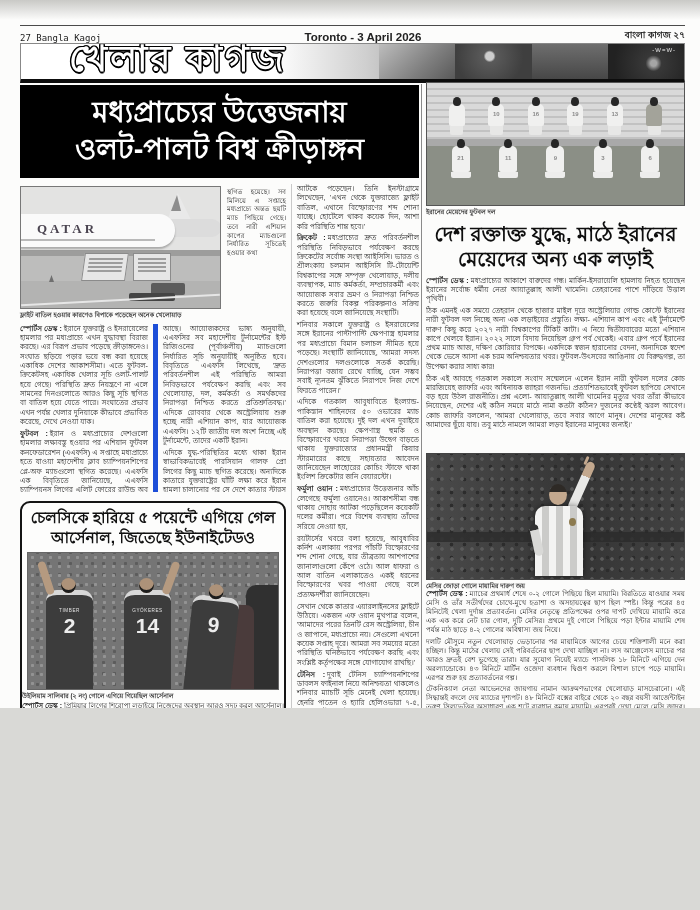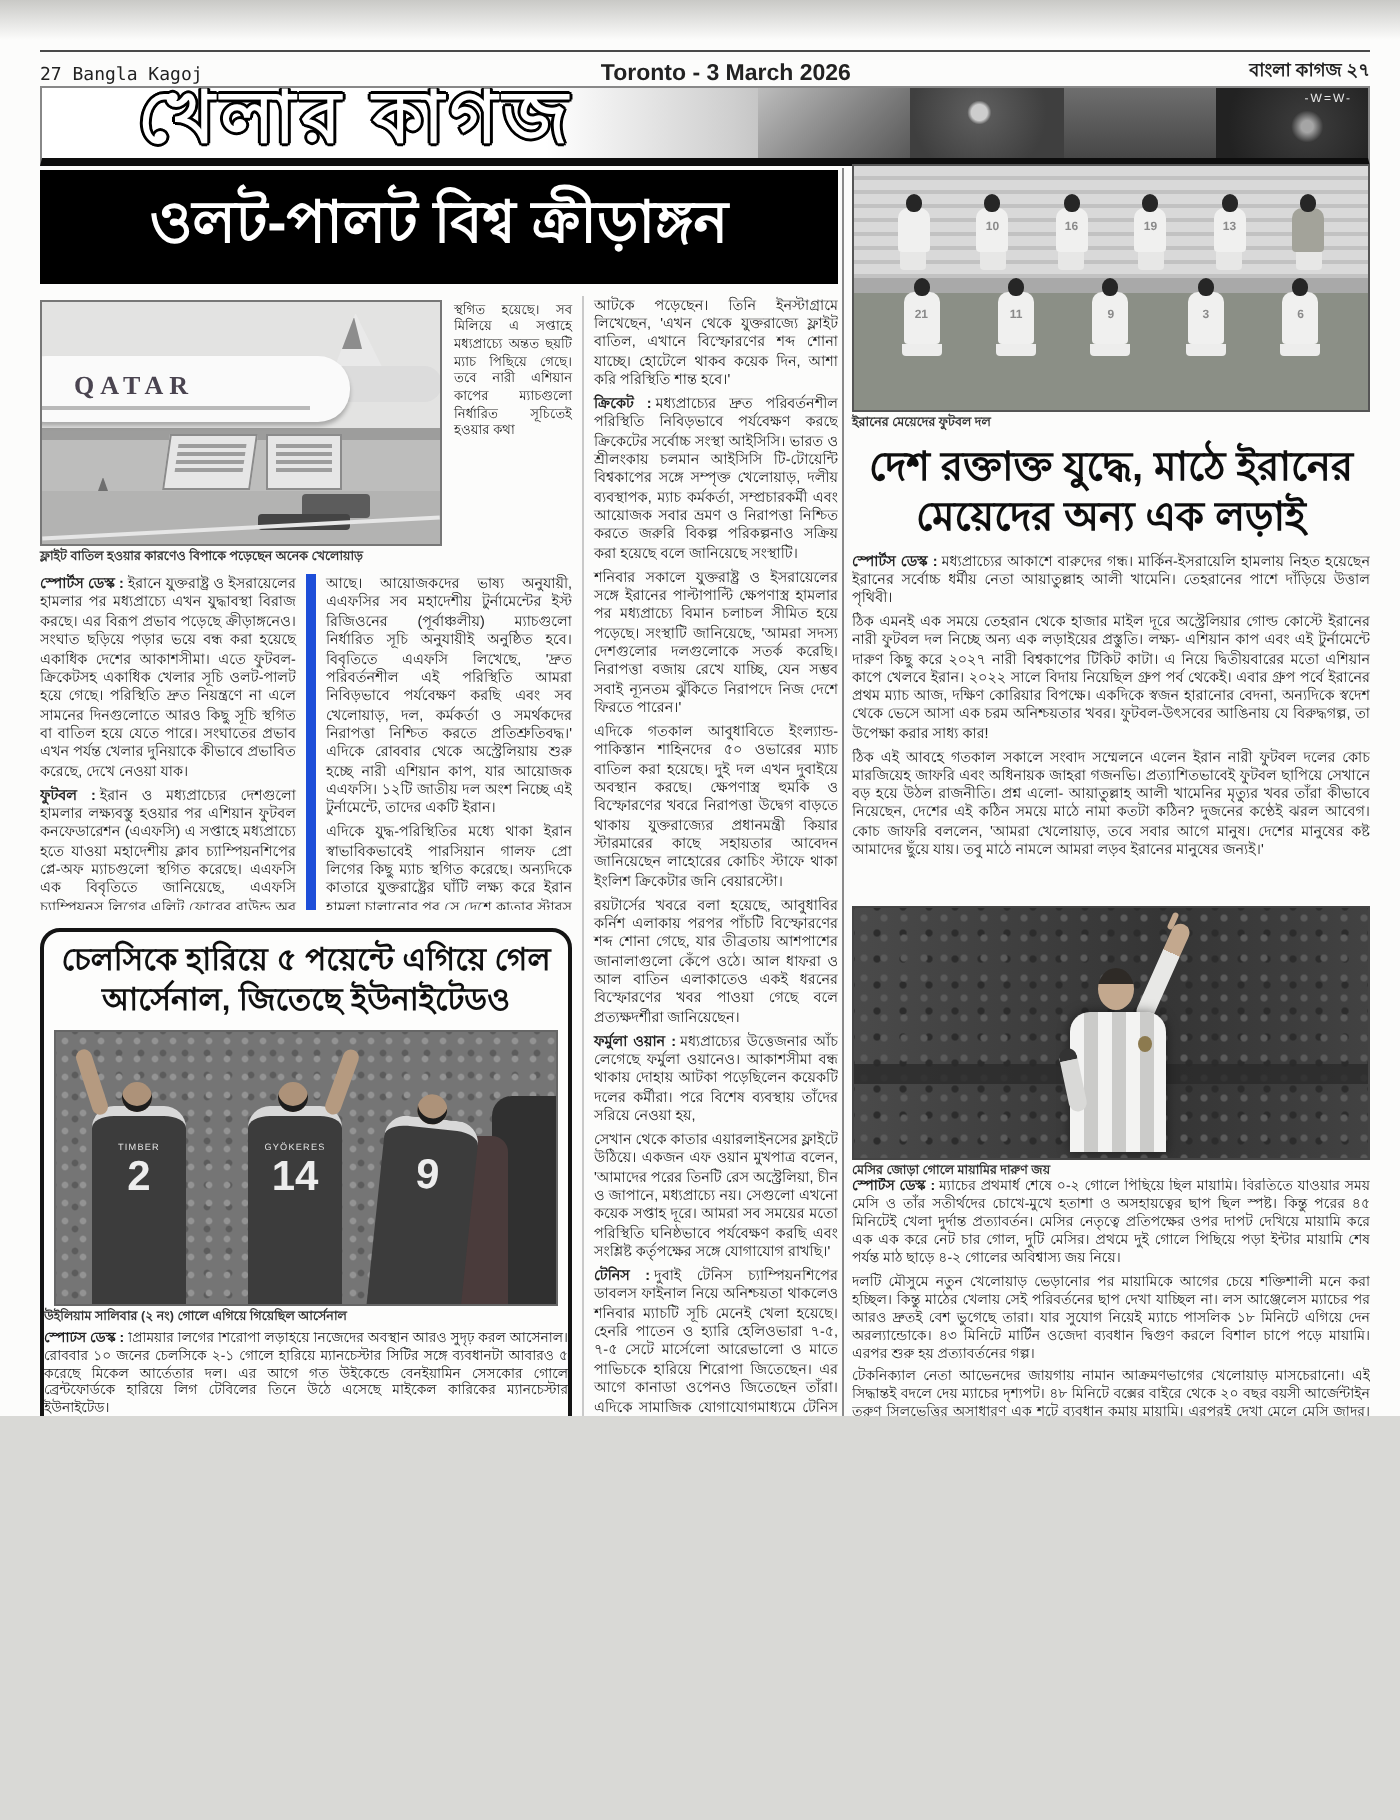--- a/index.html
+++ b/index.html
@@ -132,39 +132,40 @@
 </style>
 </head>
 <body>
 
 <div class="page">
   <div class="scan-top"></div>
   <div class="topline"></div>
 
   <div class="header-row">
     <span class="edition-note">27 Bangla Kagoj</span>
-    <span class="dateline">Toronto - 3 March 2026</span>
+    <span class="dateline">Toronto - 3 April 2026</span>
     <span class="page-label">বাংলা কাগজ  ২৭</span>
   </div>
 
   <div class="masthead">
     <span class="masthead-title">খেলার কাগজ</span>
     <div class="montage">
       <div class="mg1"></div>
       <div class="mg2"></div>
       <div class="mg3"></div>
       <div class="mg4"></div>
     </div>
     <span class="montage-mark">-W=W-</span>
   </div>
 
   <div class="vrule"></div>
 
   <div class="main-zone">
     <div class="headline-box">
+      <div>মধ্যপ্রাচ্যের উত্তেজনায়</div>
       <div>ওলট-পালট বিশ্ব ক্রীড়াঙ্গন</div>
     </div>
 
     <div class="main-cols">
       <div class="left-group">
         <div class="photo-row">
           <figure>
             <div class="qphoto">
               <div class="q-tail2"></div>
               <div class="q-tailstripe"></div>
@@ -237,22 +238,22 @@
             <p><span>গত উইকেন্ডে চমক দেখাচ্ছেন মাইকেল কারিক। টানা সাত ম্যাচ পর মূল একাদশে ফিরেই আস্থার প্রতিদান দিয়েছেন বেনইয়ামিন সেসকো। ব্রেন্টফোর্ডের বিপক্ষে ২-১ গোলের জয়ে লিগ টেবিলের তিন নম্বরে উঠে এসেছে রেড ডেভিলরা। কারিকের অধীনে খেলা সাত ম্যাচের ছয়টিতেই জিতল তারা, ২১ পয়েন্টের মধ্যে পকেটে পুরল ১৯ পয়েন্ট। ম্যাচের শুরুতে মাশাদল লাকরের গোলে পিছিয়ে পড়েছিল ইউনাইটেড। তবে দ্বিতীয়ার্ধে দৃশ্যপট বদলে যায়। লাকরে লাল কার্ড দেখে মাঠ ছাড়লে পেনাল্টি পায় ইউনাইটেড, যা থেকে গোল করতে ভুল করেননি ব্রুনো ফার্নান্দেস। এরপর সেই ফার্নান্দেসের ক্রস থেকেই দারুণ এক হেডে জয় নিশ্চিত করেন সেসকো। শেষ ৮ ম্যাচে এটি তার পঞ্চম গোল।</span></p>
           </div>
         </div>
       </div>
 
       <div class="col3 bodytext">
         <p><span>আটকে পড়েছেন। তিনি ইনস্টাগ্রামে লিখেছেন, 'এখন থেকে যুক্তরাজ্যে ফ্লাইট বাতিল, এখানে বিস্ফোরণের শব্দ শোনা যাচ্ছে। হোটেলে থাকব কয়েক দিন, আশা করি পরিস্থিতি শান্ত হবে।'</span></p>
         <p><b>ক্রিকেট :</b><span>মধ্যপ্রাচ্যের দ্রুত পরিবর্তনশীল পরিস্থিতি নিবিড়ভাবে পর্যবেক্ষণ করছে ক্রিকেটের সর্বোচ্চ সংস্থা আইসিসি। ভারত ও শ্রীলংকায় চলমান আইসিসি টি-টোয়েন্টি বিশ্বকাপের সঙ্গে সম্পৃক্ত খেলোয়াড়, দলীয় ব্যবস্থাপক, ম্যাচ কর্মকর্তা, সম্প্রচারকর্মী এবং আয়োজক সবার ভ্রমণ ও নিরাপত্তা নিশ্চিত করতে জরুরি বিকল্প পরিকল্পনাও সক্রিয় করা হয়েছে বলে জানিয়েছে সংস্থাটি।</span></p>
         <p><span>শনিবার সকালে যুক্তরাষ্ট্র ও ইসরায়েলের সঙ্গে ইরানের পাল্টাপাল্টি ক্ষেপণাস্ত্র হামলার পর মধ্যপ্রাচ্যে বিমান চলাচল সীমিত হয়ে পড়েছে। সংস্থাটি জানিয়েছে, 'আমরা সদস্য দেশগুলোর দলগুলোকে সতর্ক করেছি। নিরাপত্তা বজায় রেখে যাচ্ছি, যেন সম্ভব সবাই ন্যূনতম ঝুঁকিতে নিরাপদে নিজ দেশে ফিরতে পারেন।'</span></p>
         <p><span>এদিকে গতকাল আবুধাবিতে ইংল্যান্ড-পাকিস্তান শাহিনদের ৫০ ওভারের ম্যাচ বাতিল করা হয়েছে। দুই দল এখন দুবাইয়ে অবস্থান করছে। ক্ষেপণাস্ত্র হুমকি ও বিস্ফোরণের খবরে নিরাপত্তা উদ্বেগ বাড়তে থাকায় যুক্তরাজ্যের প্রধানমন্ত্রী কিয়ার স্টারমারের কাছে সহায়তার আবেদন জানিয়েছেন লাহোরের কোচিং স্টাফে থাকা ইংলিশ ক্রিকেটার জনি বেয়ারস্টো।</span></p>
+        <p><b>ফর্মুলা ওয়ান :</b><span>মধ্যপ্রাচ্যের উত্তেজনার আঁচ লেগেছে ফর্মুলা ওয়ানেও। আকাশসীমা বন্ধ থাকায় দোহায় আটকা পড়েছিলেন কয়েকটি দলের কর্মীরা। পরে বিশেষ ব্যবস্থায় তাঁদের সরিয়ে নেওয়া হয়,</span></p>
         <p><span>রয়টার্সের খবরে বলা হয়েছে, আবুধাবির কর্নিশ এলাকায় পরপর পাঁচটি বিস্ফোরণের শব্দ শোনা গেছে, যার তীব্রতায় আশপাশের জানালাগুলো কেঁপে ওঠে। আল ধাফরা ও আল বাতিন এলাকাতেও একই ধরনের বিস্ফোরণের খবর পাওয়া গেছে বলে প্রত্যক্ষদর্শীরা জানিয়েছেন।</span></p>
-        <p><b>ফর্মুলা ওয়ান :</b><span>মধ্যপ্রাচ্যের উত্তেজনার আঁচ লেগেছে ফর্মুলা ওয়ানেও। আকাশসীমা বন্ধ থাকায় দোহায় আটকা পড়েছিলেন কয়েকটি দলের কর্মীরা। পরে বিশেষ ব্যবস্থায় তাঁদের সরিয়ে নেওয়া হয়,</span></p>
         <p><span>সেখান থেকে কাতার এয়ারলাইনসের ফ্লাইটে উঠিয়ে। একজন এফ ওয়ান মুখপাত্র বলেন, 'আমাদের পরের তিনটি রেস অস্ট্রেলিয়া, চীন ও জাপানে, মধ্যপ্রাচ্যে নয়। সেগুলো এখনো কয়েক সপ্তাহ দূরে। আমরা সব সময়ের মতো পরিস্থিতি ঘনিষ্ঠভাবে পর্যবেক্ষণ করছি এবং সংশ্লিষ্ট কর্তৃপক্ষের সঙ্গে যোগাযোগ রাখছি।'</span></p>
         <p><b>টেনিস :</b><span>দুবাই টেনিস চ্যাম্পিয়নশিপের ডাবলস ফাইনাল নিয়ে অনিশ্চয়তা থাকলেও শনিবার ম্যাচটি সূচি মেনেই খেলা হয়েছে। হেনরি পাতেন ও হ্যারি হেলিওভারা ৭-৫, ৭-৫ সেটে মার্সেলো আরেভালো ও মাতে পাভিচকে হারিয়ে শিরোপা জিতেছেন। এর আগে কানাডা ওপেনও জিতেছেন তাঁরা। এদিকে সামাজিক যোগাযোগমাধ্যমে টেনিস তারকা হলগার রুনে লিখেছেন, 'আজ দোয়ায়। আমরা সবাই নিরাপদ।'</span></p>
       </div>
     </div>
   </div>
 
   <div class="right-zone">
     <figure>
       <div class="iphoto">
         <div class="i-stands"></div>

